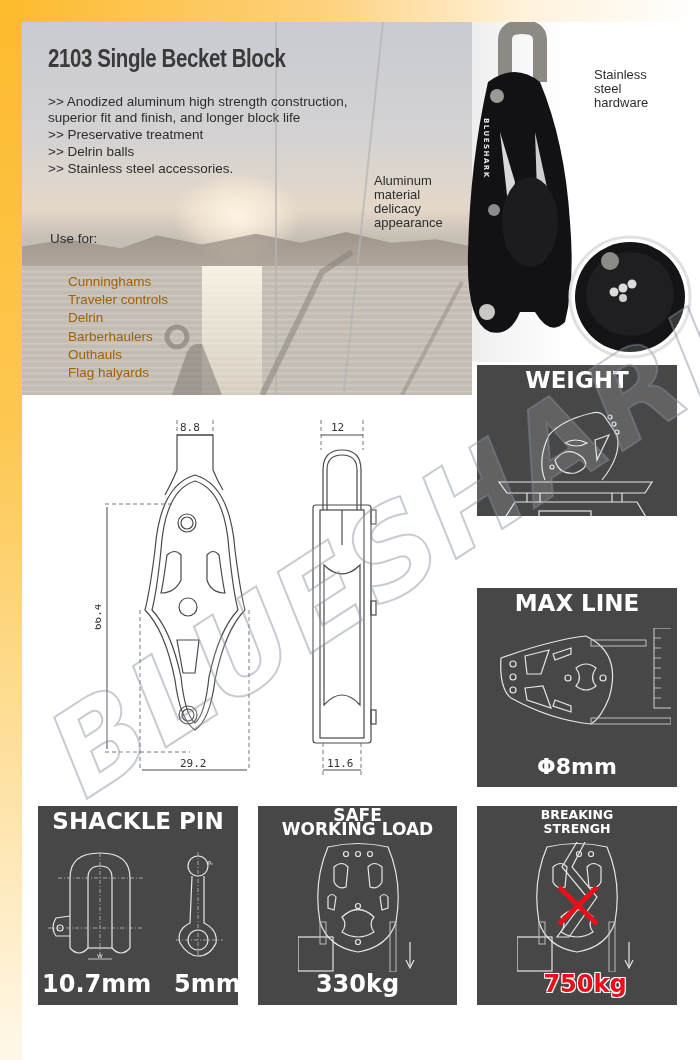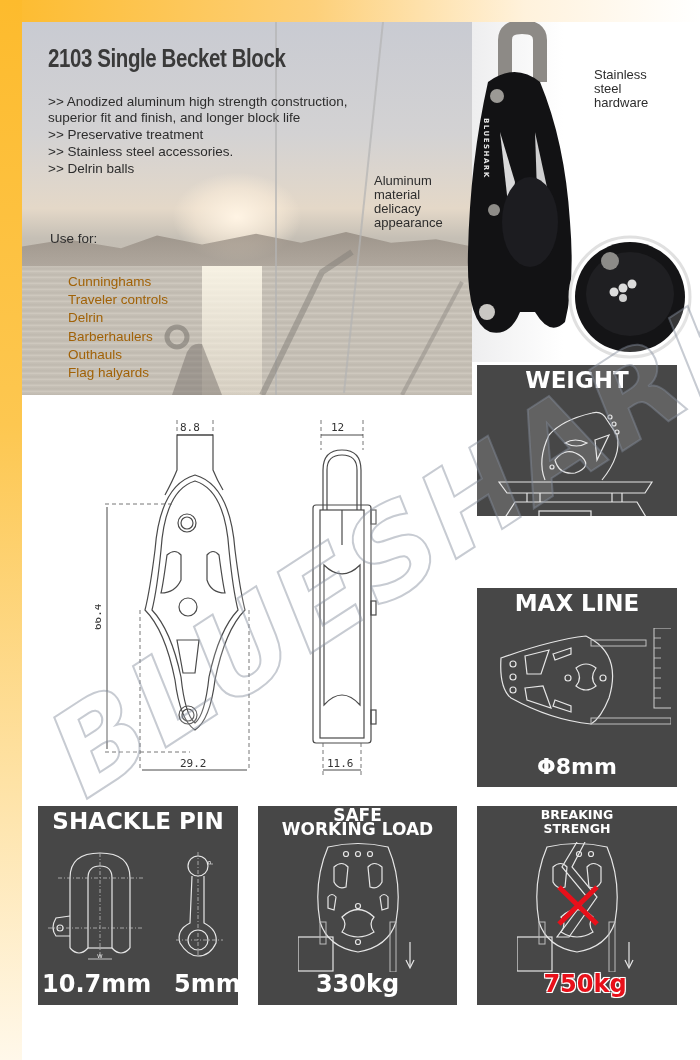--- a/index.html
+++ b/index.html
@@ -68,22 +68,22 @@
   <circle cx="174" cy="270" r="4.5" fill="#dcdcdc"></circle>
   <circle cx="183" cy="266" r="4.5" fill="#dcdcdc"></circle>
   <circle cx="192" cy="262" r="4.5" fill="#dcdcdc"></circle>
   <circle cx="183" cy="276" r="4" fill="#cfcfcf"></circle>
 </svg>
 
 <h1 class="title">2103 Single Becket Block</h1>
 <ul class="features">
   <li>&gt;&gt; Anodized aluminum high strength construction, superior fit and finish, and longer block life</li>
   <li>&gt;&gt; Preservative treatment</li>
+  <li>&gt;&gt; Delrin balls</li>
   <li>&gt;&gt; Stainless steel accessories.</li>
-  <li>&gt;&gt; Delrin balls</li>
 </ul>
 <div class="usefor-label">Use for:</div>
 <ul class="usefor-list">
   <li>Cunninghams</li>
   <li>Traveler controls</li>
   <li>Delrin</li>
   <li>Barberhaulers</li>
   <li>Outhauls</li>
   <li>Flag halyards</li>
 </ul>

